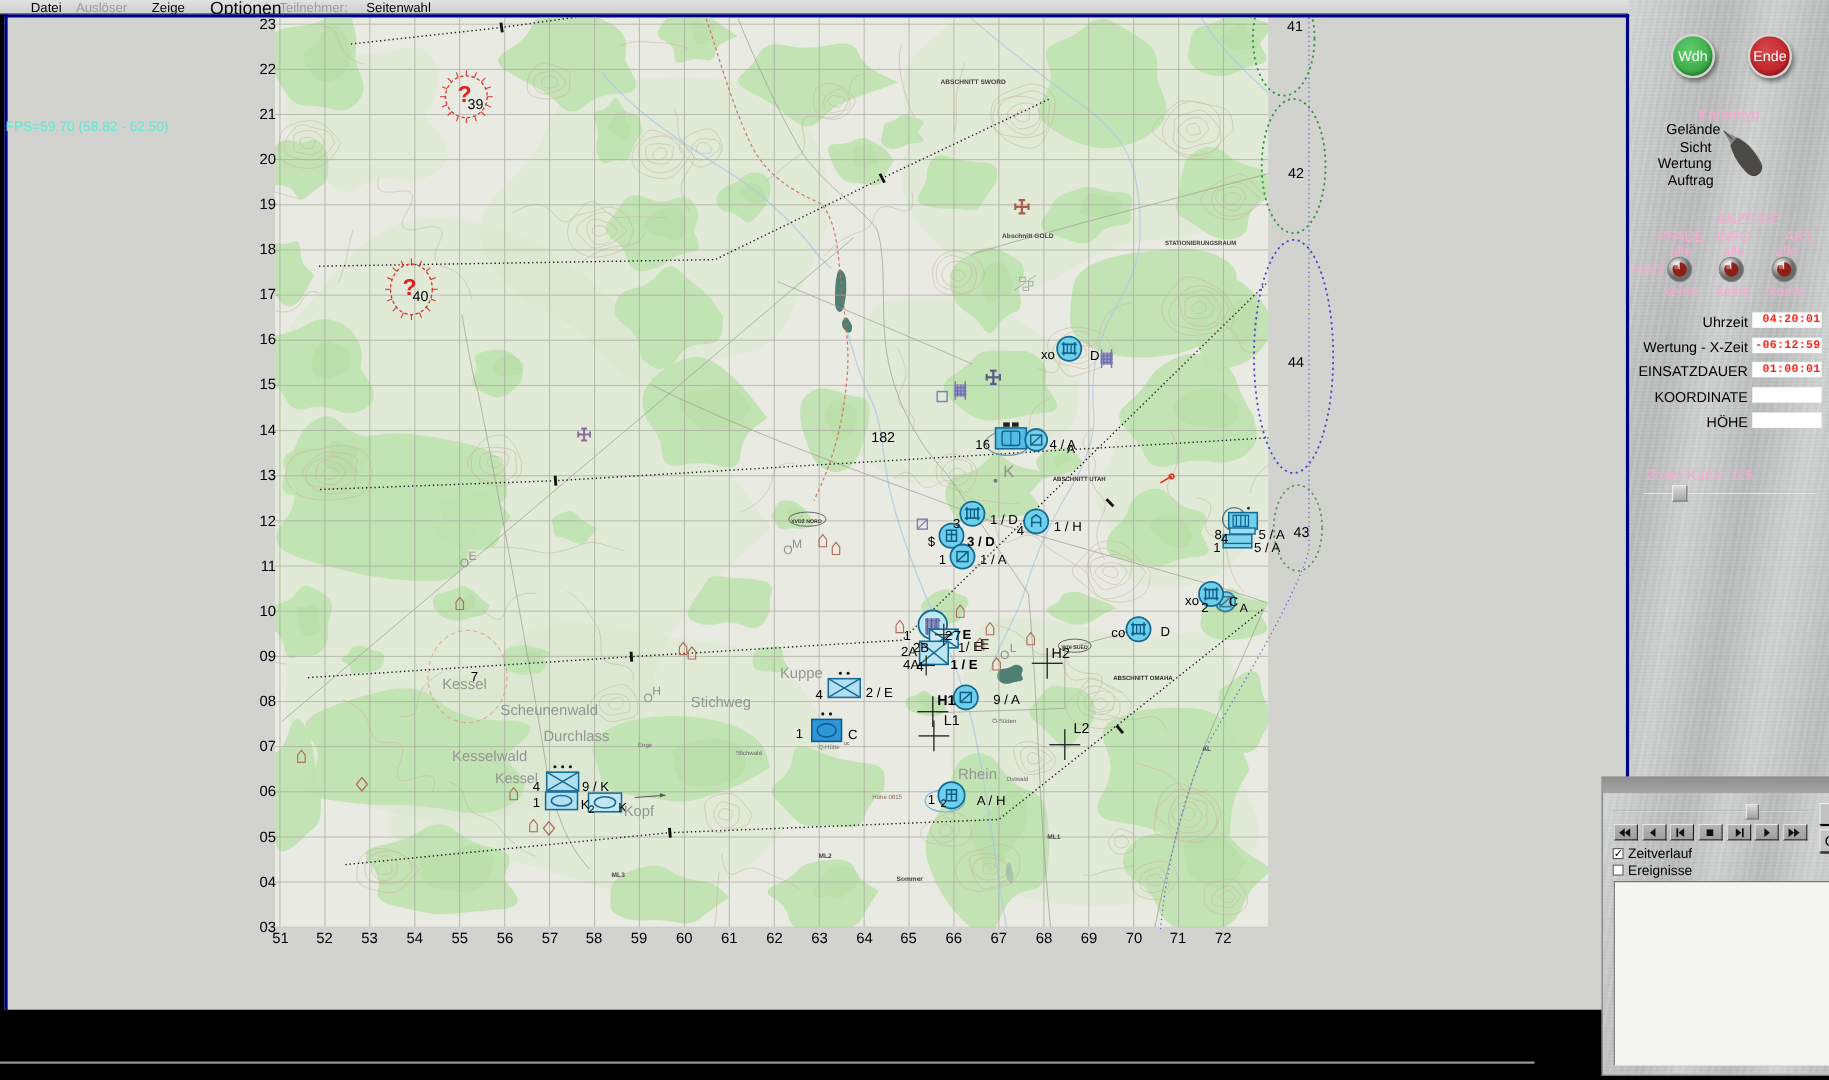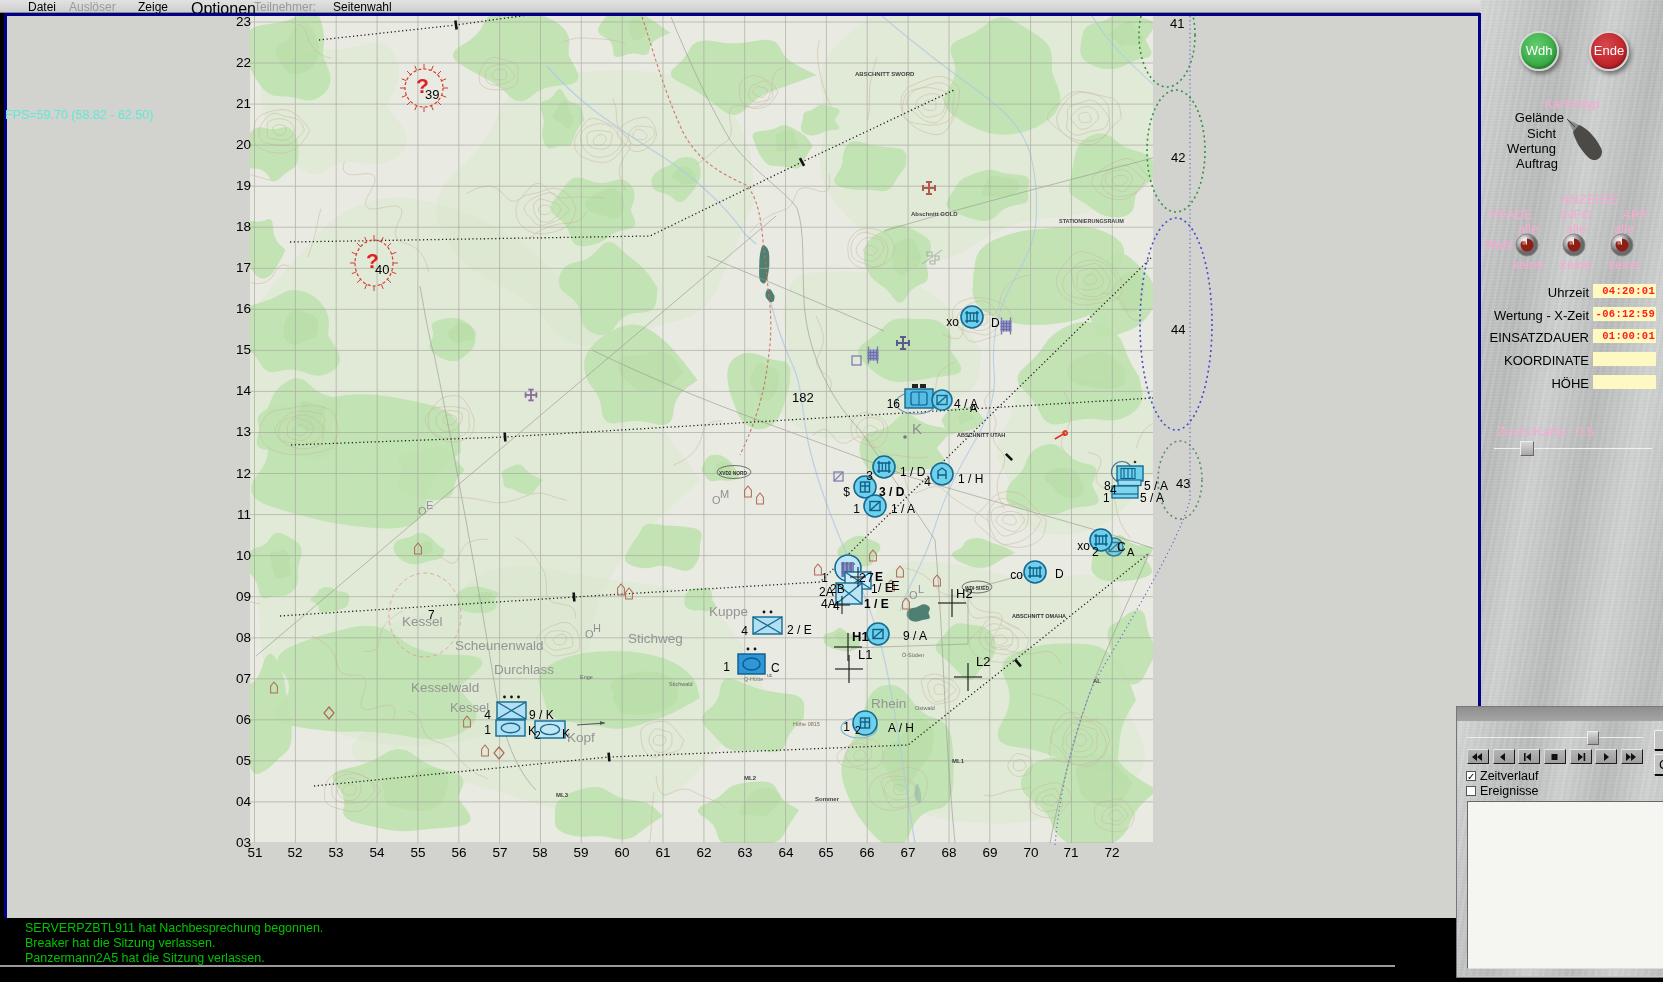--- a/index.html
+++ b/index.html
@@ -1,21 +1,21 @@
 <!DOCTYPE html>
 <html><head><meta charset="utf-8"><style>
 *{margin:0;padding:0;box-sizing:border-box}
 body{width:1663px;height:982px;overflow:hidden;background:#000;font-family:"Liberation Sans",sans-serif;position:relative}
 .metal{background-color:#c3c5c5;background-image:
  linear-gradient(100deg, rgba(255,255,255,.30) 0%, rgba(255,255,255,0) 16%, rgba(30,30,30,.05) 26%, rgba(255,255,255,.20) 38%, rgba(40,40,40,.06) 52%, rgba(255,255,255,.22) 66%, rgba(60,60,60,.05) 82%, rgba(255,255,255,.18) 92%, rgba(0,0,0,.06) 100%),
  repeating-linear-gradient(100deg, rgba(255,255,255,.07) 0px, rgba(255,255,255,.07) 2px, rgba(110,110,110,.05) 3px, rgba(110,110,110,.05) 5px, rgba(235,235,235,.04) 6px, rgba(235,235,235,.04) 9px, rgba(90,90,90,.04) 10px, rgba(90,90,90,.04) 13px),
  repeating-linear-gradient(180deg, rgba(255,255,255,.045) 0px, rgba(255,255,255,.045) 1px, rgba(120,120,120,.045) 2px, rgba(120,120,120,.045) 3px)}
 .lbl{position:absolute;font-size:13px;color:#f9a8d4;white-space:nowrap}
 .rlbl{position:absolute;font-size:13px;color:#000;text-align:right;white-space:nowrap}
-.dig{position:absolute;width:63px;height:14px;background:#fef9c3;color:#ff2015;font-family:"Liberation Mono",monospace;font-size:10.5px;font-weight:bold;text-align:right;padding:1px 1px 0 0;letter-spacing:0.3px}
+.dig{position:absolute;width:63px;height:14px;background:#ffffff;color:#ff2015;font-family:"Liberation Mono",monospace;font-size:10.5px;font-weight:bold;text-align:right;padding:1px 1px 0 0;letter-spacing:0.3px}
 </style></head><body>
 
 <div style="position:absolute;left:0;top:0;width:1480px;height:13px;background:linear-gradient(#e2e2e2,#cfcfcf);border-bottom:1px solid #8a8a8a">
  <div style="position:absolute;top:0;left:28px;font-size:12px">Datei</div>
  <div style="position:absolute;top:0;left:69px;font-size:12px;color:#9a9a9a">Auslöser</div>
  <div style="position:absolute;top:0;left:138px;font-size:12px">Zeige</div>
  <div style="position:absolute;top:0;left:191px;font-size:16px">Optionen</div>
  <div style="position:absolute;top:0;left:254px;font-size:12px;color:#9a9a9a">Teilnehmer:</div>
  <div style="position:absolute;top:0;left:333px;font-size:12px">Seitenwahl</div>
 </div>
@@ -846,39 +846,38 @@
         <text x="895" y="641" font-size="5.5" font-weight="normal" fill="#666" text-anchor="start">Ö-Süden</text>
         <text x="1086" y="667" font-size="6" font-weight="bold" fill="#444" text-anchor="start">AL</text>
       </g>
     </svg>
 </div>
 
 <div style="position:absolute;left:5px;top:108px;font-size:12.5px;color:#5eead4">FPS=59.70 (58.82 - 62.50)</div>
 
 <div style="position:absolute;left:0;top:918px;width:1663px;height:64px;background:#000">
  <div style="position:absolute;left:0;top:47px;width:1395px;height:2px;background:#9a9a9a"></div>
- <div style="position:absolute;left:25px;top:3px;font-size:12.5px;color:#00c400;line-height:15.2px">SERVERPZBTL911 hat Nachbesprechung begonnen.<br>Breaker hat die Sitzung verlassen.<br>Panzermann2A5 hat die Sitzung verlassen.</div>
 </div>
 
 <div style="position:absolute;left:1519px;top:31px;width:40px;height:40px;border-radius:50%;background:radial-gradient(circle at 42% 35%, #63cc6d 0%, #41b34e 50%, #33a040 78%, #278f34 100%);border:2px solid #d4d6d4;box-shadow:2px 3px 4px rgba(40,40,40,.55), inset -1px -2px 3px rgba(0,50,0,.35);color:#fff;font-size:13px;text-align:center;line-height:36px">Wdh</div>
 <div style="position:absolute;left:1589px;top:31px;width:40px;height:40px;border-radius:50%;background:radial-gradient(circle at 42% 35%, #d4494e 0%, #c62a30 50%, #b82227 78%, #a01d22 100%);border:2px solid #d4d6d4;box-shadow:2px 3px 4px rgba(40,40,40,.55), inset -1px -2px 3px rgba(50,0,0,.35);color:#fff;font-size:13px;text-align:center;line-height:36px">Ende</div>
 
 <div class="lbl" style="left:1531px;top:96px;width:82px;text-align:center">Kartentyp</div>
 <div class="rlbl" style="left:1480px;top:110px;width:84px">Gelände</div>
 <div class="rlbl" style="left:1480px;top:126px;width:76px">Sicht</div>
 <div class="rlbl" style="left:1480px;top:141px;width:76px">Wertung</div>
 <div class="rlbl" style="left:1480px;top:156px;width:78px">Auftrag</div>
 <svg style="position:absolute;left:1558px;top:111px" width="50" height="52">
     <path d="M 9,8 L 25,16 L 18,25 Z" fill="#8a8a88"></path>
     <path d="M 9,8 L 17,16 Z" stroke="#444" stroke-width="1"></path>
     <path d="M 21,14 C 32,19 39,29 43,37 C 47,45 38,53 31,47 C 23,40 17,29 15,21 Z" fill="#4c4a46"></path>
   </svg>
 
 <div class="lbl" style="left:1536px;top:192px;width:82px;text-align:right">ANZEIGE</div>
-<div class="lbl" style="left:1490px;top:207px;width:76px;">PFADE</div>
+<div class="lbl" style="left:1490px;top:207px;width:76px;text-align:center">PFADE</div>
 <div class="lbl" style="left:1548px;top:207px;width:56px;text-align:center">INFO</div>
 <div class="lbl" style="left:1600px;top:207px;width:48px;text-align:right">ART</div>
 <div class="lbl" style="left:1490px;top:221px;width:76px;text-align:center">alle</div>
 <div class="lbl" style="left:1548px;top:221px;width:56px;text-align:center">alle</div>
 <div class="lbl" style="left:1600px;top:221px;width:48px;text-align:center">alle</div>
 <div class="lbl" style="left:1484px;top:237px">Wahl</div>
 <div class="lbl" style="left:1490px;top:257px;width:76px;text-align:center">keine</div>
 <div class="lbl" style="left:1548px;top:257px;width:56px;text-align:center">keine</div>
 <div class="lbl" style="left:1600px;top:257px;width:48px;text-align:center">keine</div>
 <svg style="position:absolute;left:1510px;top:232px" width="130" height="28">

